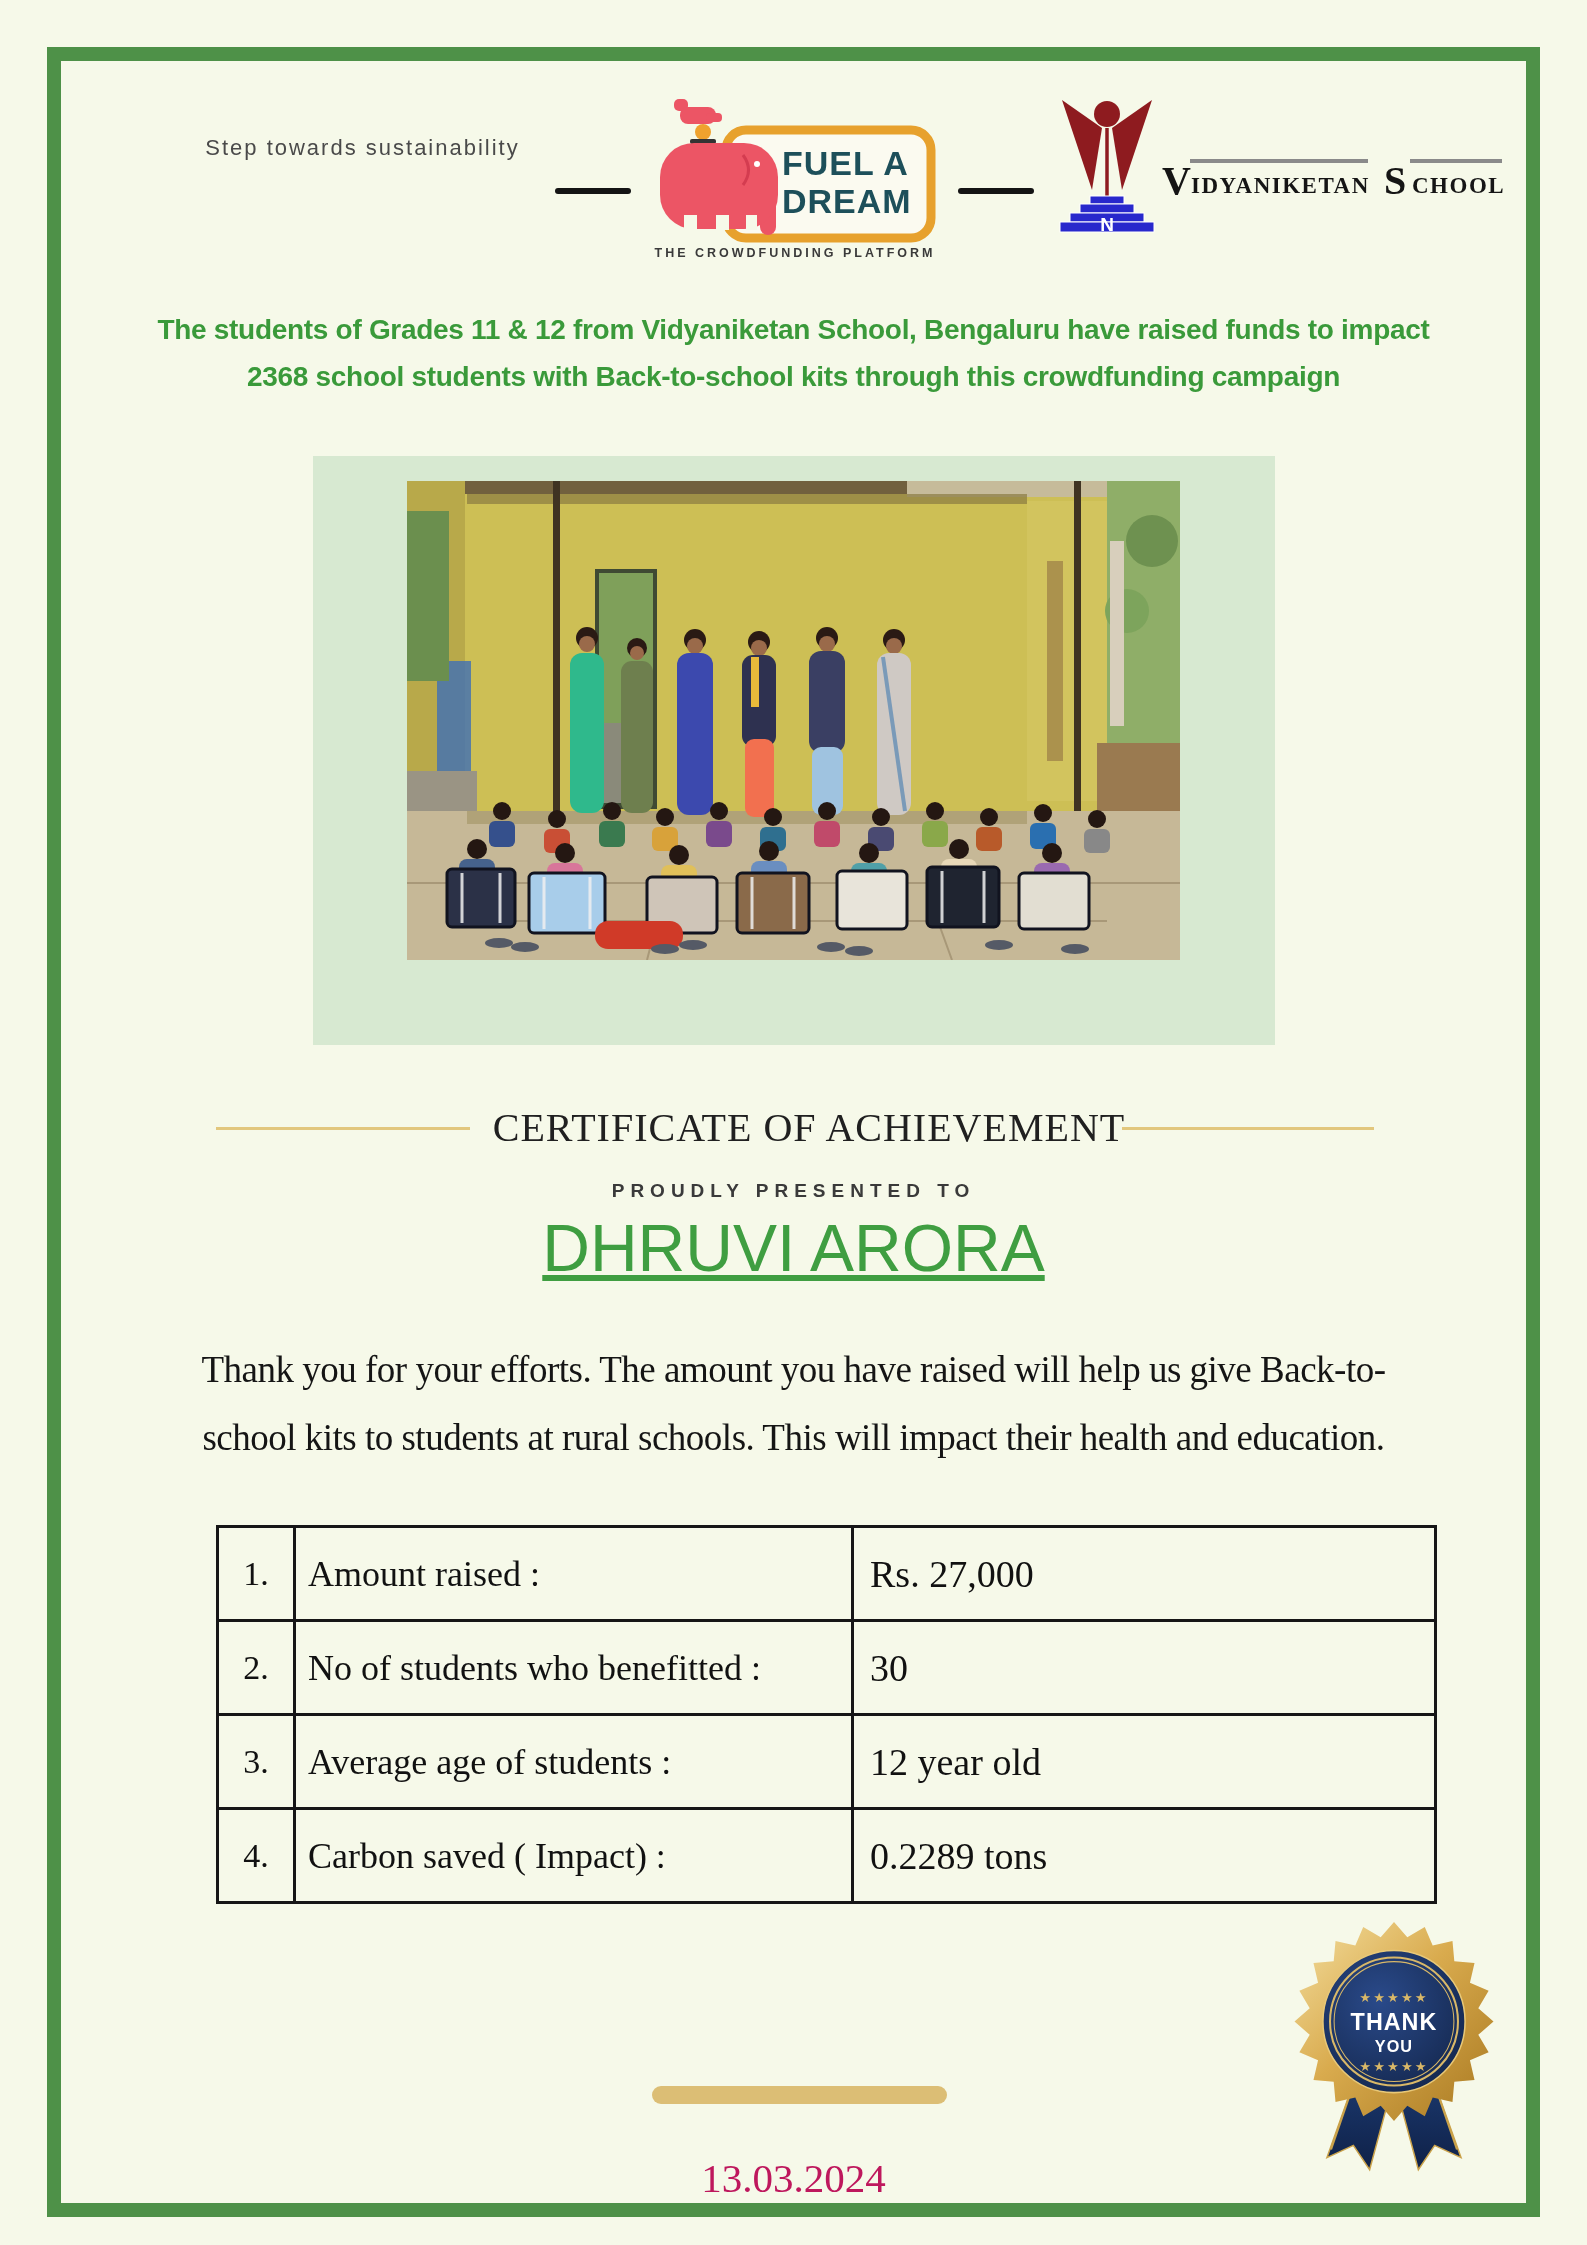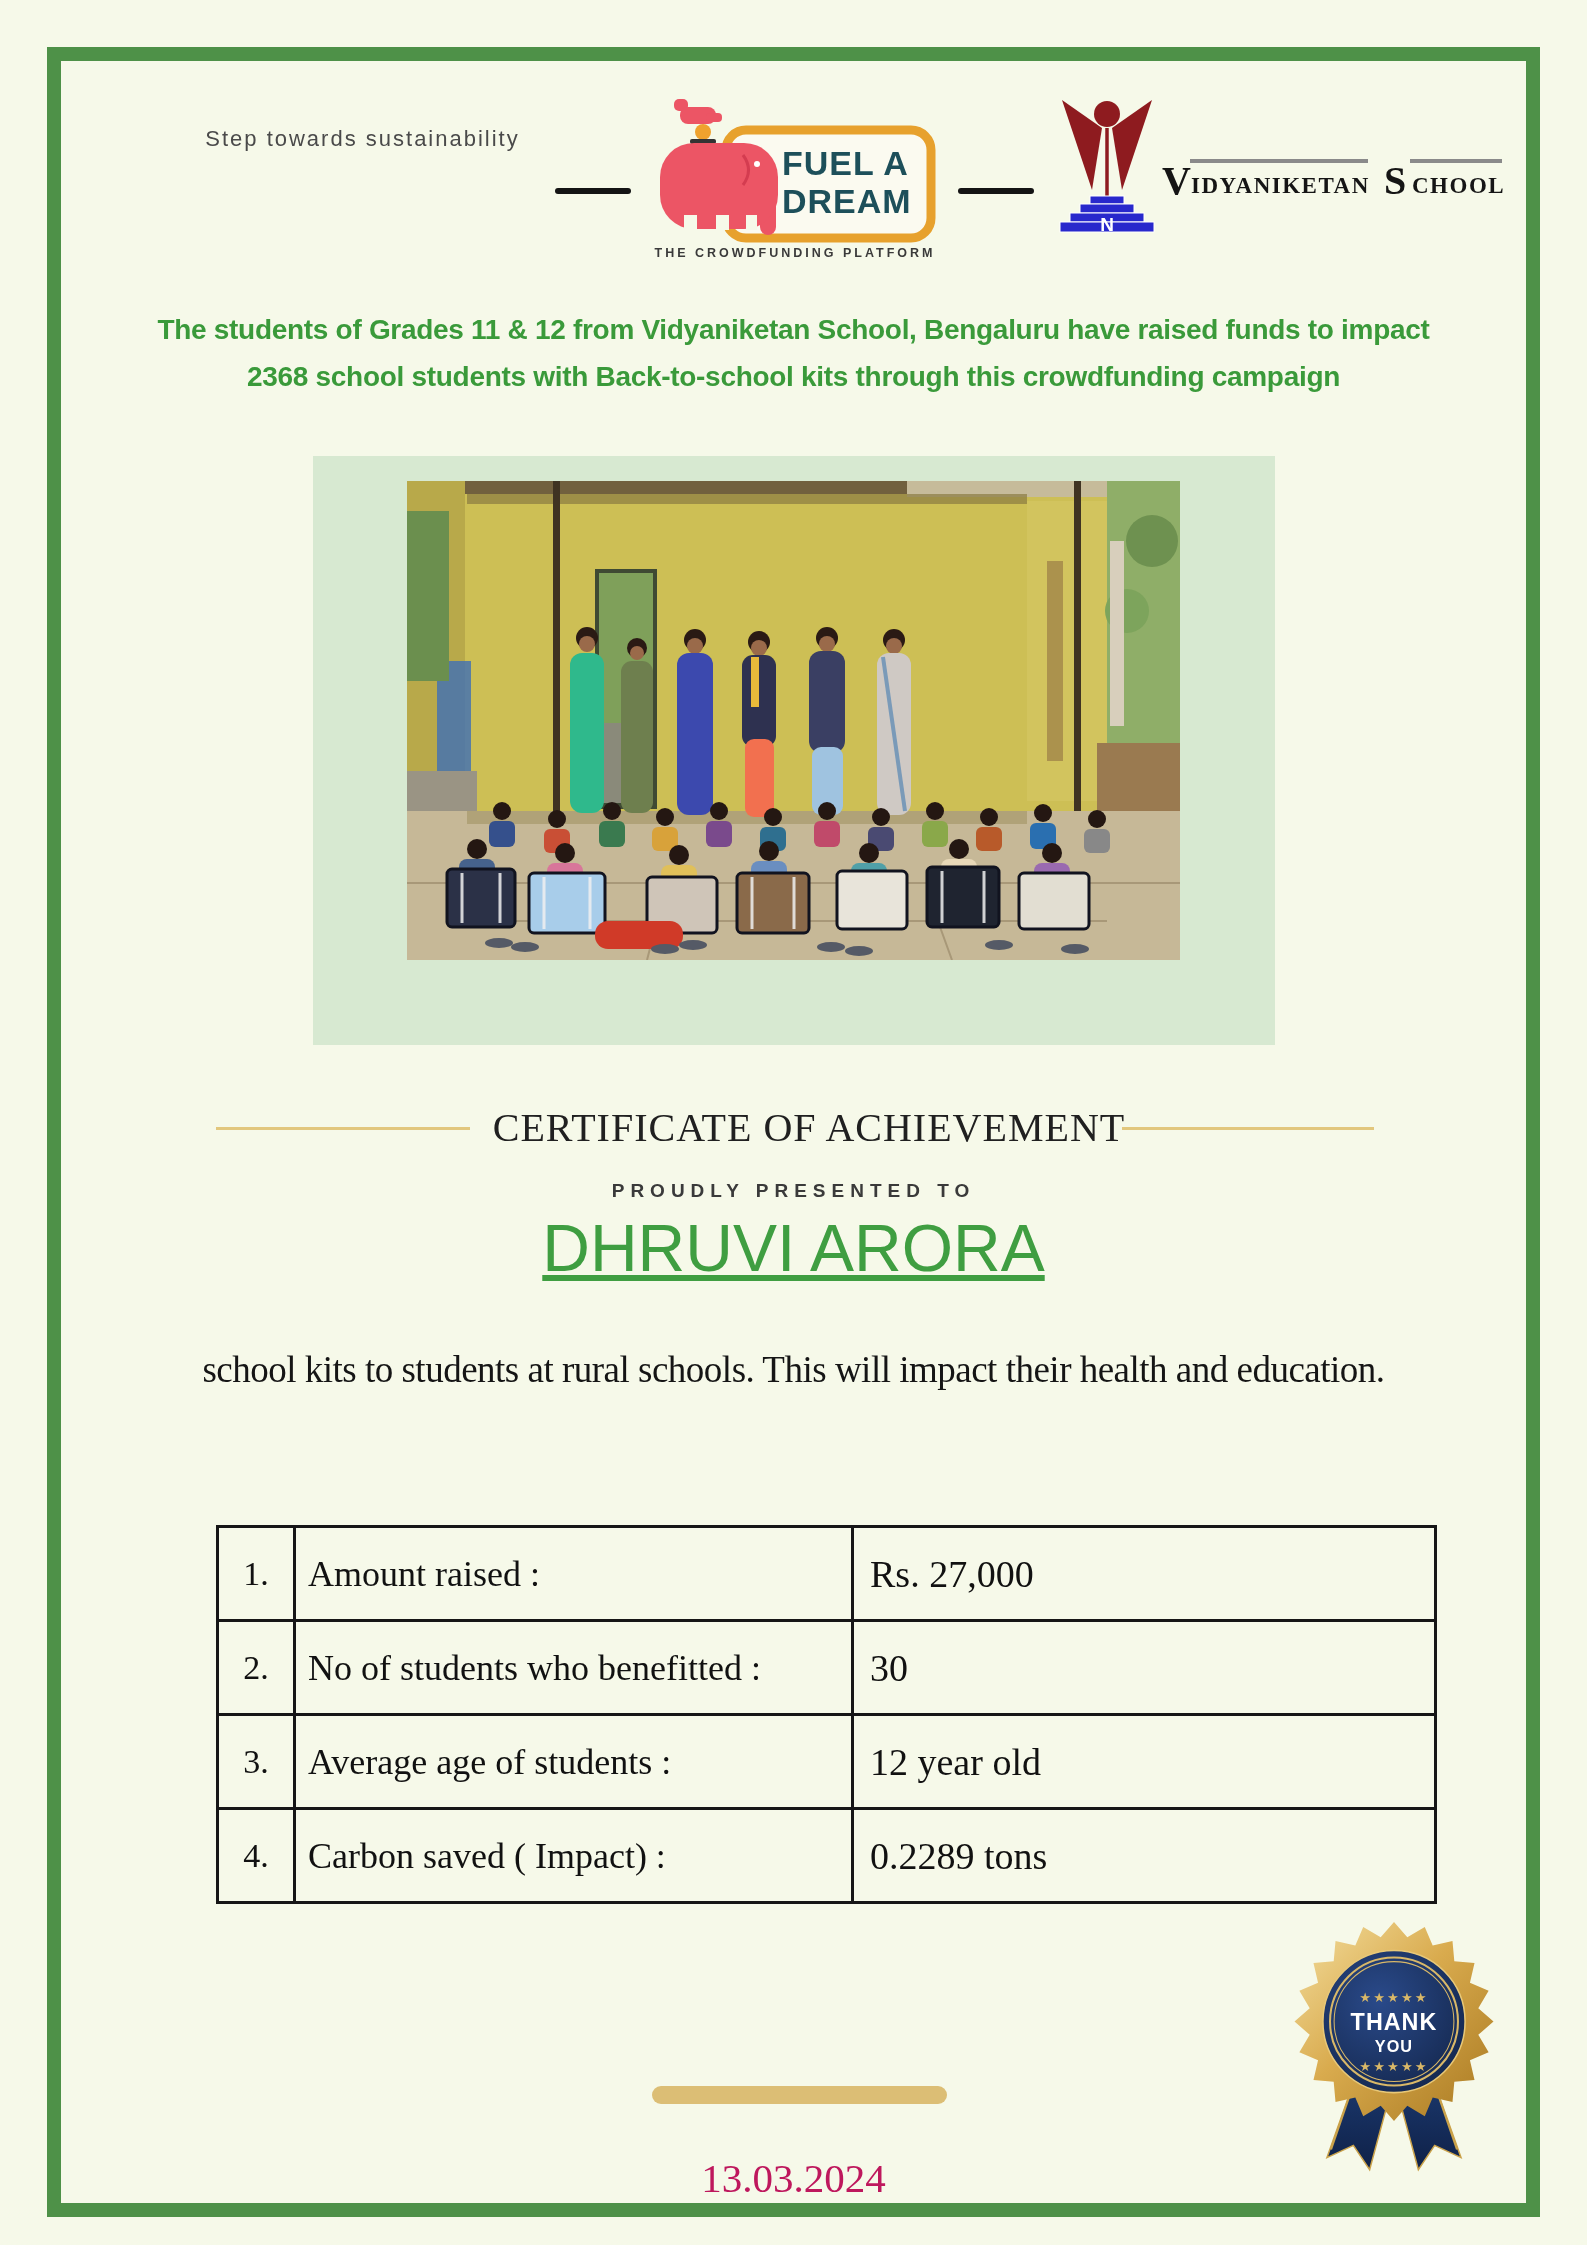--- a/index.html
+++ b/index.html
@@ -17,21 +17,21 @@
 
   
   .greensole{position:absolute;left:190px;top:126px;width:345px;text-align:center;}
   .greensole .gs-name{
     font-family:"Liberation Sans",sans-serif;font-size:56px;font-weight:400;
     color:#55a253;letter-spacing:1px;line-height:1;
   }
   .greensole .gs-reg{font-size:20px;vertical-align:28px;color:#55a253;}
   .greensole .gs-tag{
     font-family:"Liberation Sans",sans-serif;font-size:22px;color:#4a4a4a;
-    letter-spacing:2px;
+    letter-spacing:2px;margin-top:9px;
   }
   .logo-dash{position:absolute;height:6px;width:76px;background:#141414;border-radius:3px;top:188px;}
   .dash1{left:555px;} .dash2{left:958px;}
 
   
   .statement{
     position:absolute;top:306px;left:40px;right:40px;text-align:center;
     font-family:"Liberation Sans",sans-serif;font-weight:bold;font-size:28px;
     letter-spacing:-0.3px;color:#3a9a3a;line-height:47px;
   }
@@ -282,20 +282,21 @@
 </div>
 
 <div class="goldline left"></div>
 <div class="goldline right"></div>
 <div class="cert-title">CERTIFICATE OF ACHIEVEMENT</div>
 
 <div class="presented">PROUDLY PRESENTED TO</div>
 <div class="recipient">DHRUVI ARORA</div>
 
 <div class="thanks">
+  <div>Thank you for your efforts. The amount you have raised will help us give Back-to-</div>
   <div>school kits to students at rural schools. This will impact their health and education.</div>
 </div>
 
 <table class="impact">
   <tbody>
     <tr>
       <td class="c-num">1.</td>
       <td class="c-label">Amount raised :</td>
       <td class="c-value">Rs. 27,000</td>
     </tr>

